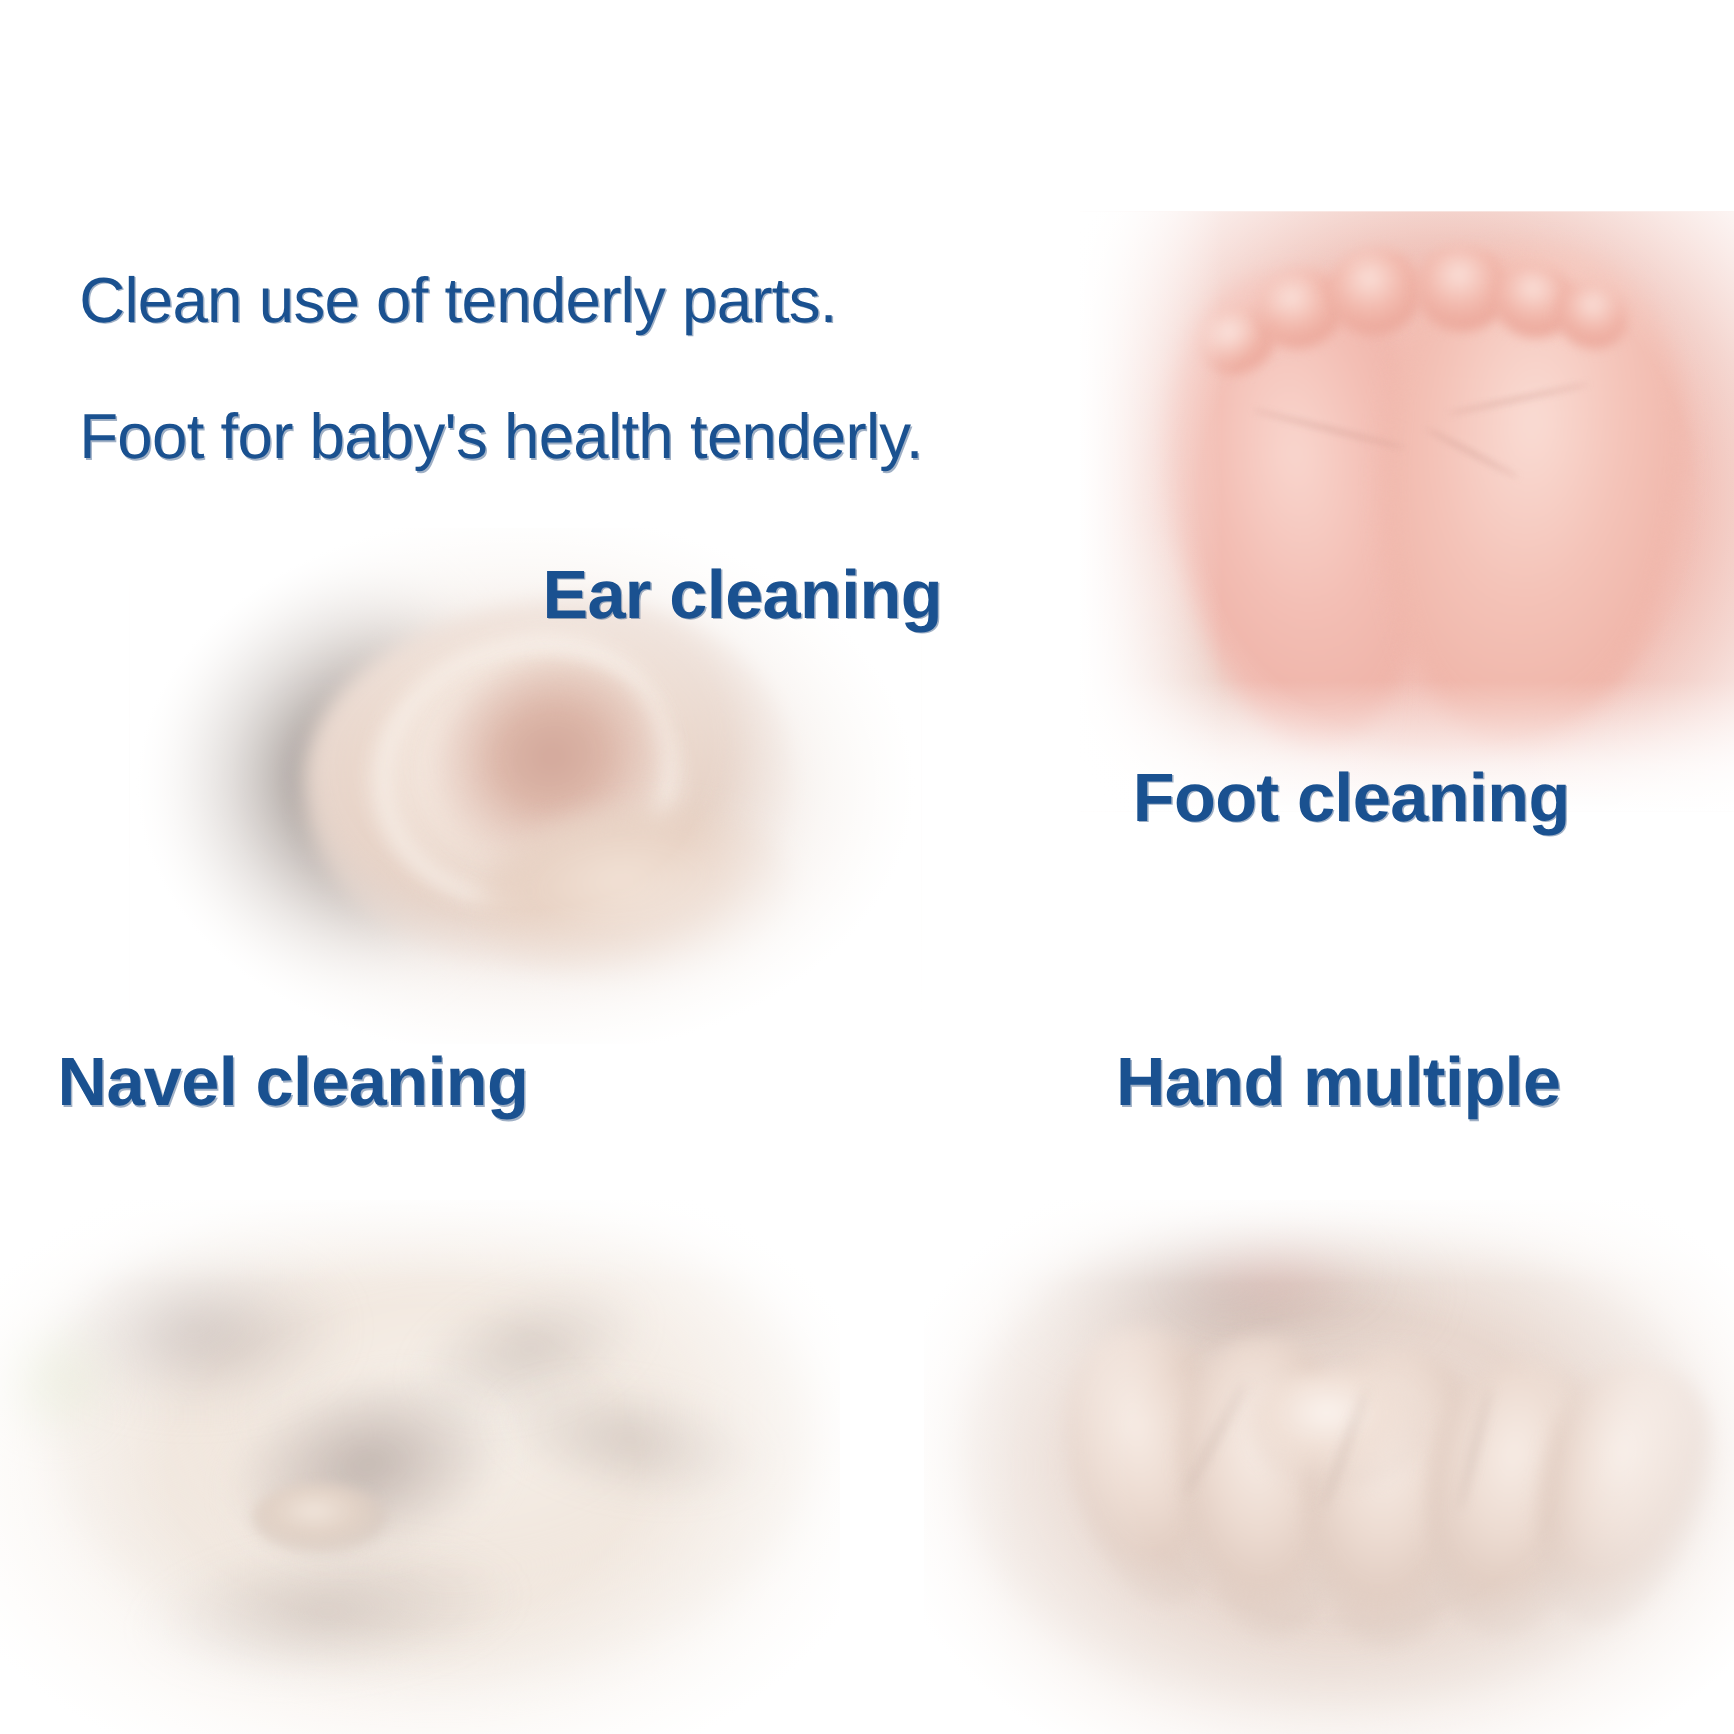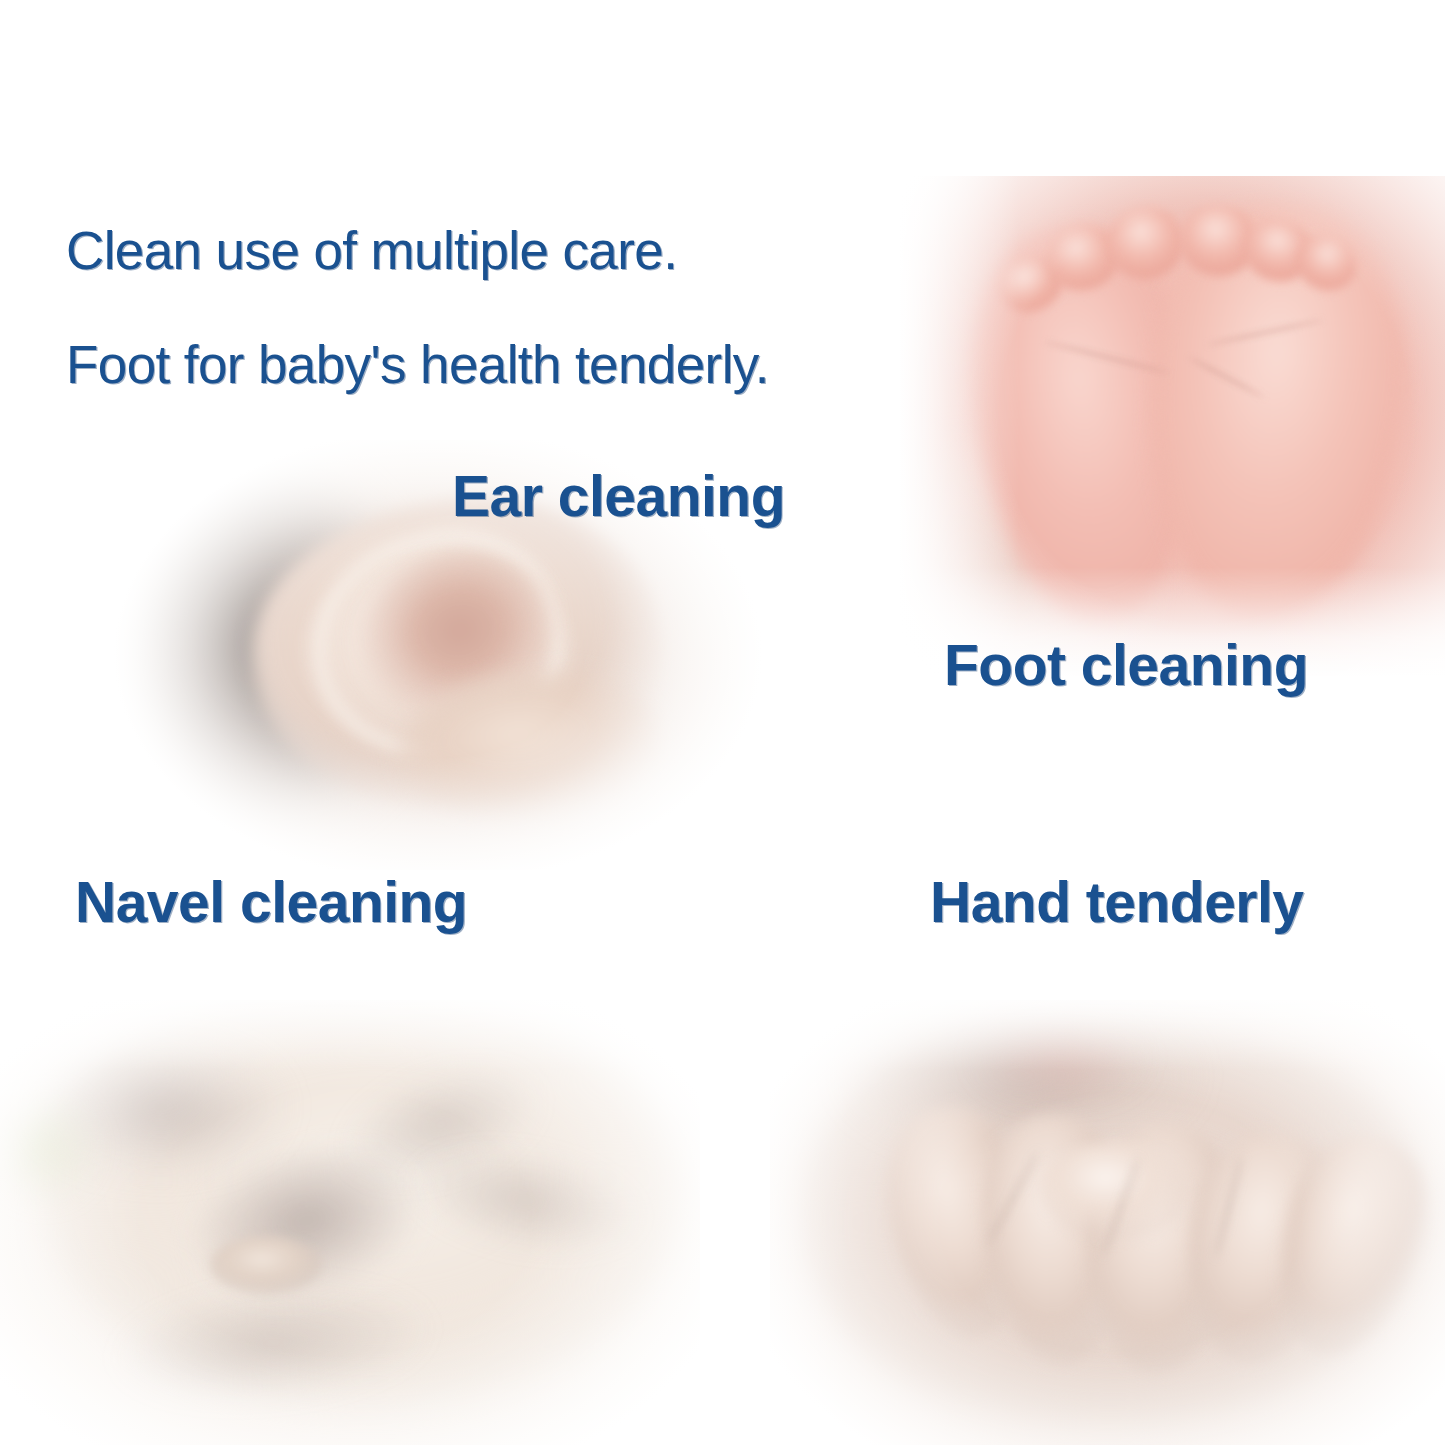--- a/index.html
+++ b/index.html
@@ -49,21 +49,21 @@
     font-size: 57px;
     line-height: 1;
     letter-spacing: -.5px;
     color: #1a5190;
     font-weight: 700;
     white-space: nowrap;
     text-shadow: 1.2px 1.2px 0 rgba(18,58,110,.4);
   }
   .cap-ear   { left: 452px;  top: 468px; }
   .cap-foot  { left: 944px;  top: 637px; }
-  .cap-navel { left: 75px;   top: 874px; }
+  .cap-navel { left: 48px;   top: 874px; }
   .cap-hand  { left: 930px;  top: 874px; }
 
   
   .photo {
     position: absolute;
     overflow: hidden;
   }
   .photo .layer {
     position: absolute;
     inset: 0;
@@ -364,21 +364,21 @@
     <div class="finger g3"></div>
     <div class="finger g4"></div>
     <div class="finger g5"></div>
     <div class="knuckle"></div>
     <div class="crease-h ch1"></div>
     <div class="crease-h ch2"></div>
     <div class="crease-h ch3"></div>
     <div class="feather"></div>
   </div>
 
-  <div class="subline one">Clean use of multiple care.</div>
+  <div class="subline one">Clean use of tenderly parts.</div>
   <div class="subline two">Foot for baby's health tenderly.</div>
 
   <div class="caption cap-ear">Ear cleaning</div>
   <div class="caption cap-foot">Foot cleaning</div>
   <div class="caption cap-navel">Navel cleaning</div>
-  <div class="caption cap-hand">Hand tenderly</div>
+  <div class="caption cap-hand">Hand multiple</div>
 
 </div>
 
 </body></html>

